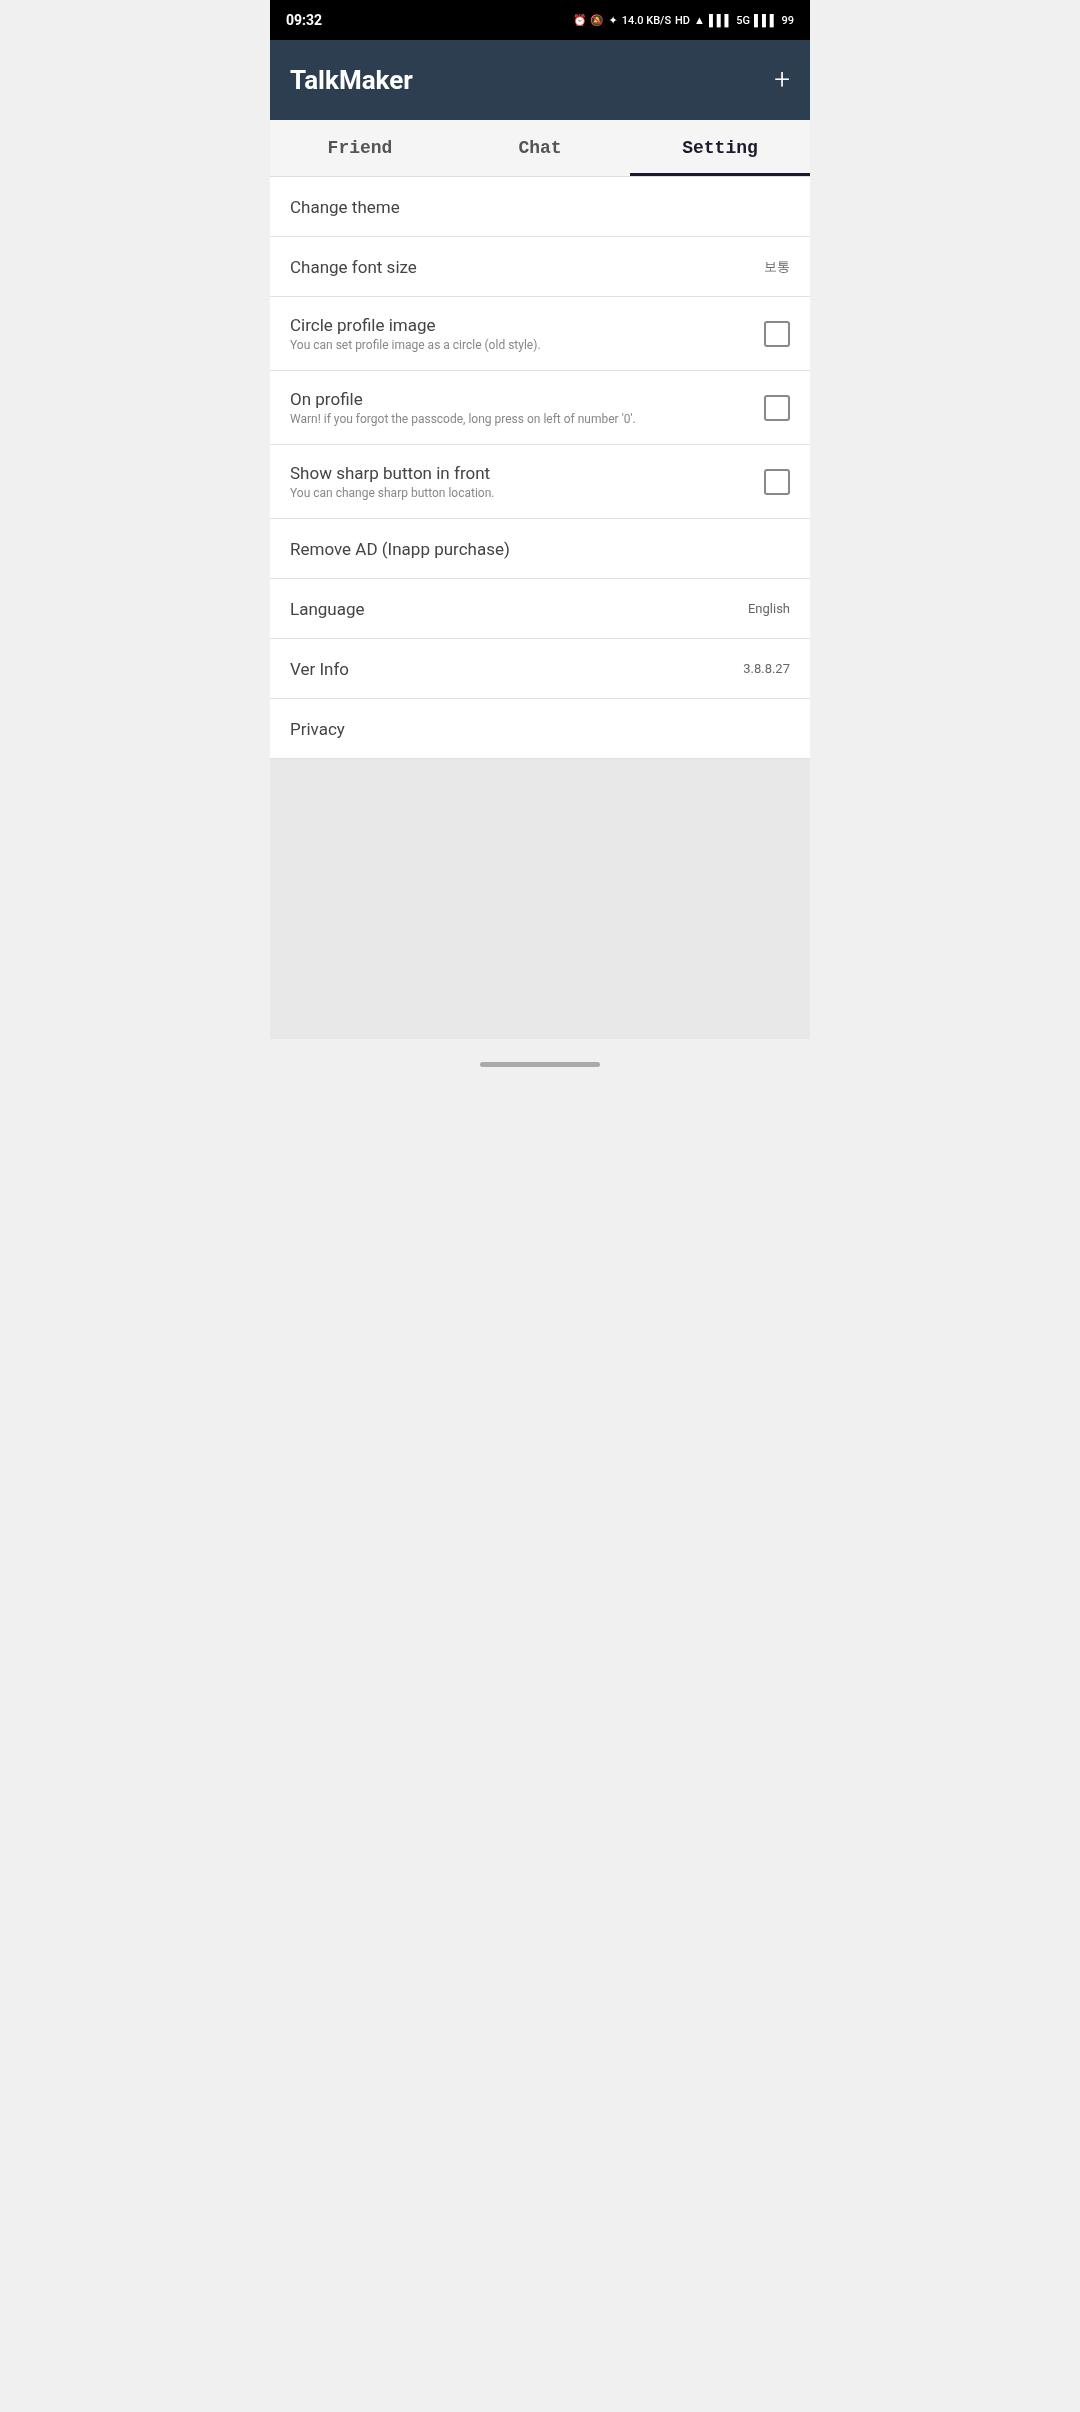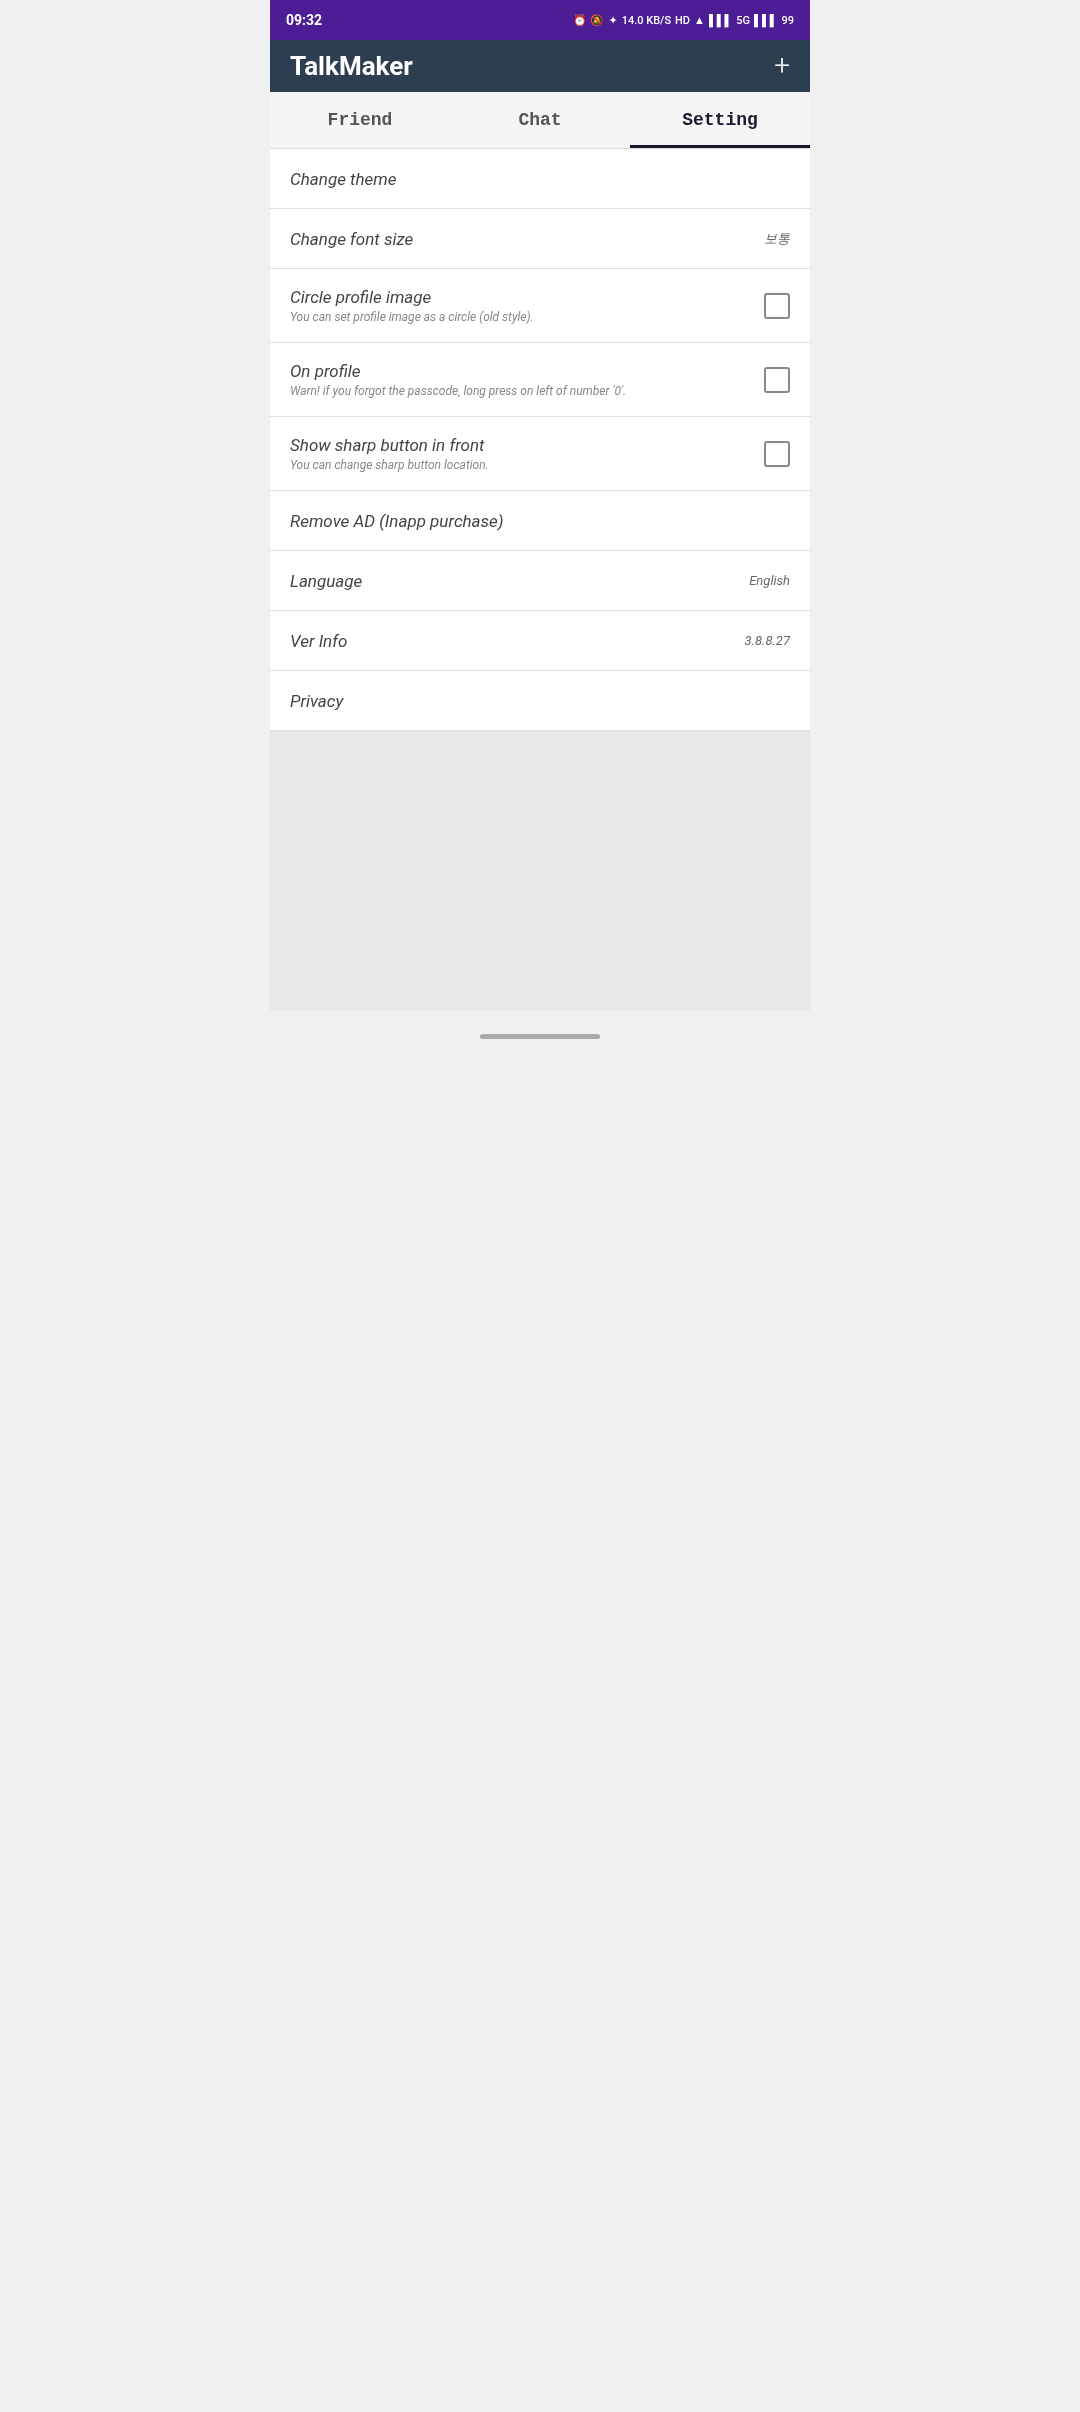--- a/index.html
+++ b/index.html
@@ -9,21 +9,21 @@
       font-family: -apple-system, BlinkMacSystemFont, 'Segoe UI', Roboto, sans-serif;
       background: #f0f0f0;
       width: 100%;
       max-width: 540px;
       margin: 0 auto;
       min-height: 100vh;
     }
 
     
     .status-bar {
-      background: #4c1d95;
+      background: #000000;
       color: white;
       height: 40px;
       display: flex;
       align-items: center;
       justify-content: space-between;
       padding: 0 16px;
       font-size: 13px;
       font-weight: 500;
     }
 
@@ -36,21 +36,21 @@
       display: flex;
       align-items: center;
       gap: 4px;
       font-size: 11px;
     }
 
     
     .header {
       background: #2c3e50;
       color: white;
-      height: 52px;
+      height: 80px;
       display: flex;
       align-items: center;
       justify-content: space-between;
       padding: 0 20px;
     }
 
     .header-title {
       font-size: 26px;
       font-weight: bold;
       color: white;
@@ -93,21 +93,20 @@
       bottom: 0;
       left: 0;
       right: 0;
       height: 3px;
       background: #1a1a2e;
     }
 
     
     .settings-list {
       background: #d946ef;
-      font-style: italic;
     }
 
     .settings-item {
       display: flex;
       align-items: center;
       justify-content: space-between;
       padding: 18px 20px;
       border-bottom: 1px solid #e0e0e0;
       background: white;
       cursor: pointer;

